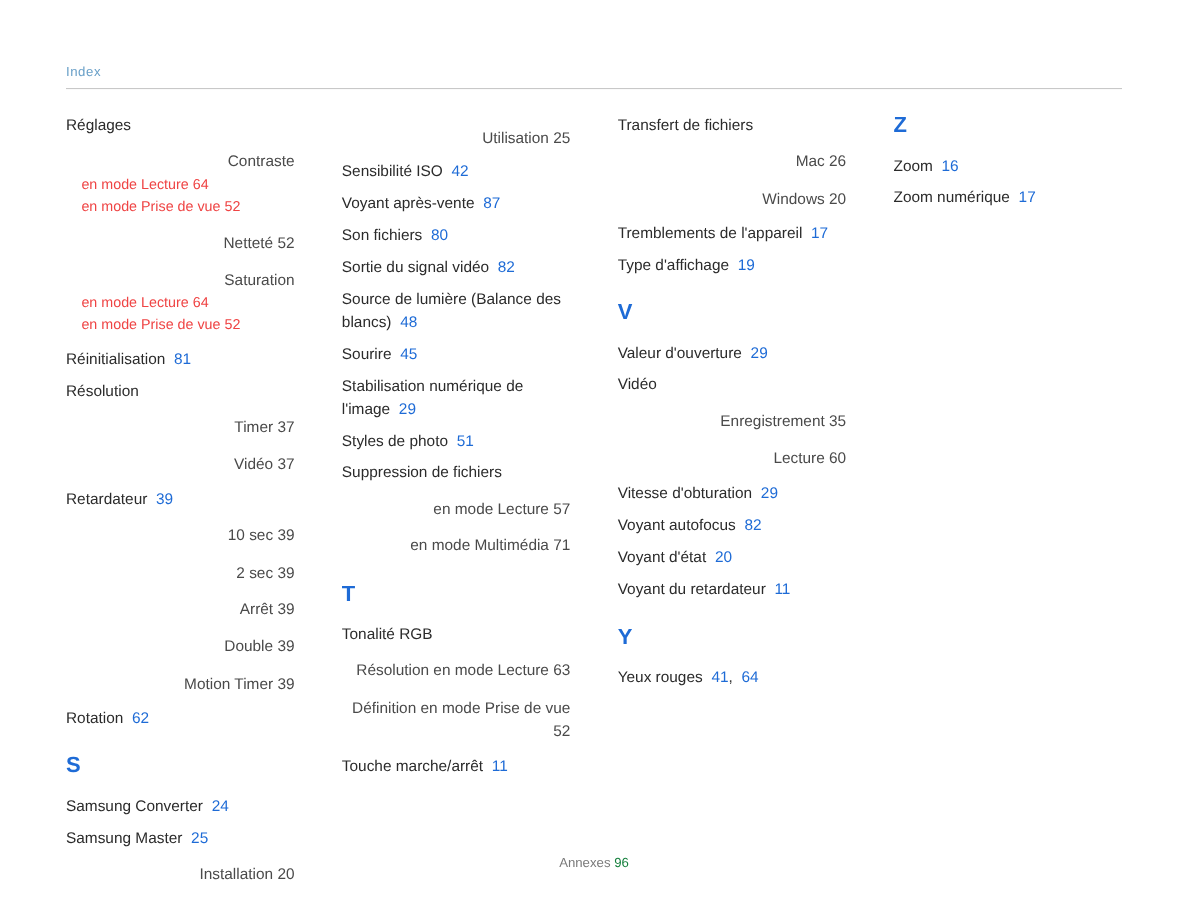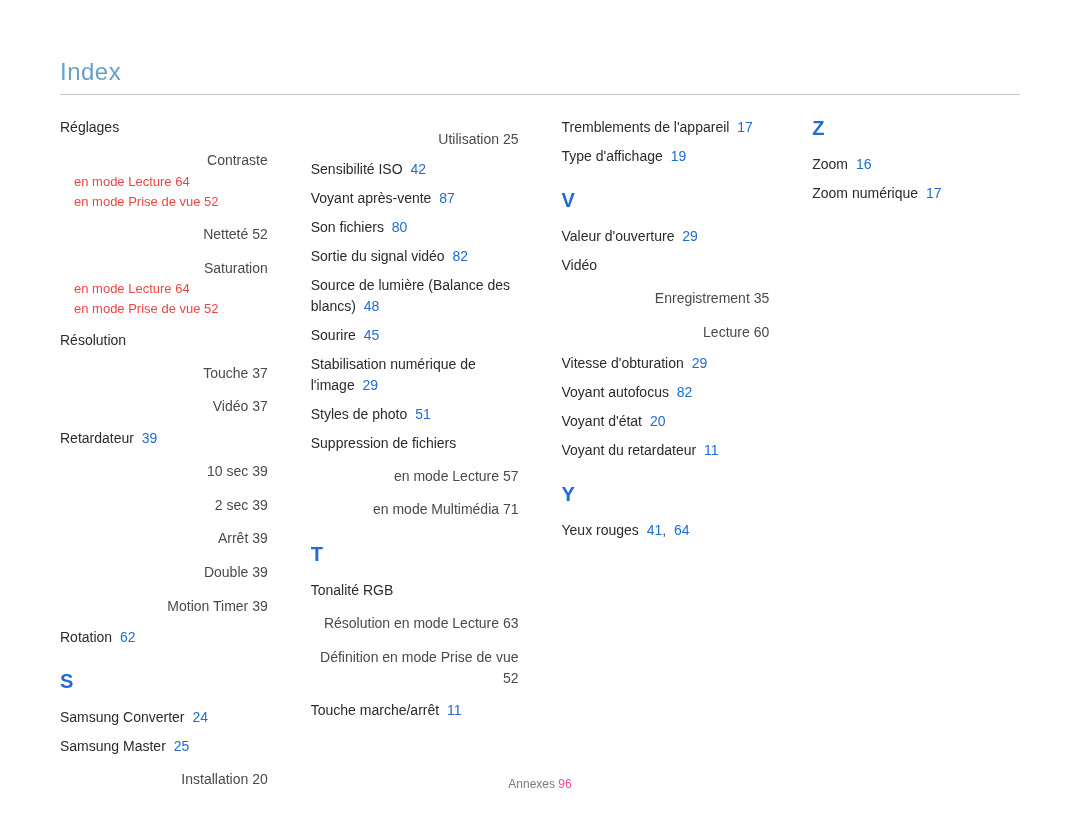--- a/index.html
+++ b/index.html
@@ -7,21 +7,21 @@
       font-family: Arial, Helvetica, sans-serif;
       background: #fff;
       width: 1080px;
       height: 815px;
       padding: 58px 60px 30px 60px;
       color: #3a3a3a;
       position: relative;
     }
     .header {
       color: #6aa0c8;
-      font-size: 24px;
+      font-size: 12px;
       font-weight: 300;
       letter-spacing: 0.5px;
       border-bottom: 1px solid #c8c8c8;
       padding-bottom: 8px;
       margin-bottom: 22px;
     }
     .columns {
       display: flex;
       gap: 43px;
     }
@@ -63,21 +63,21 @@
     .footer {
       position: absolute;
       bottom: 24px;
       left: 0;
       right: 0;
       text-align: center;
       font-size: 12px;
       color: #7a7a7a;
     }
     .footer .pgnum {
-      color: #ec4899;
+      color: #15803d;
     }
     .group {
       margin-bottom: 10px;
     }
     .tight .sub, .tight .subsub {
       line-height: 1.55;
     }
   </style>
 </head>
 <body>
@@ -90,23 +90,24 @@
     <div class="group">
       <div class="entry"><span class="title">Réglages</span></div>
       <div class="sub">Contraste</div>
       <div class="subsub"><span>en mode Lecture</span> <span class="page">64</span></div>
       <div class="subsub"><span>en mode Prise de vue</span> <span class="page">52</span></div>
       <div class="sub"><span>Netteté</span> <span class="page">52</span></div>
       <div class="sub">Saturation</div>
       <div class="subsub"><span>en mode Lecture</span> <span class="page">64</span></div>
       <div class="subsub"><span>en mode Prise de vue</span> <span class="page">52</span></div>
     </div>
+    <div class="entry"><span class="title">Réinitialisation</span> <span class="page">81</span></div>
     <div class="group">
       <div class="entry"><span class="title">Résolution</span></div>
-      <div class="sub"><span>Touche</span> <span class="page">37</span></div>
+      <div class="sub"><span>Timer</span> <span class="page">37</span></div>
       <div class="sub"><span>Vidéo</span> <span class="page">37</span></div>
     </div>
     <div class="group">
       <div class="entry"><span class="title">Retardateur</span> <span class="page">39</span></div>
       <div class="sub"><span>10 sec</span> <span class="page">39</span></div>
       <div class="sub"><span>2 sec</span> <span class="page">39</span></div>
       <div class="sub"><span>Arrêt</span> <span class="page">39</span></div>
       <div class="sub"><span>Double</span> <span class="page">39</span></div>
       <div class="sub"><span>Motion Timer</span> <span class="page">39</span></div>
     </div>
@@ -137,20 +138,25 @@
     <div class="section-letter">T</div>
     <div class="group">
       <div class="entry"><span class="title">Tonalité RGB</span></div>
       <div class="sub"><span>Résolution en mode Lecture</span> <span class="page">63</span></div>
       <div class="sub"><span>Définition en mode Prise de vue</span> <span class="page">52</span></div>
     </div>
     <div class="entry"><span class="title">Touche marche/arrêt</span> <span class="page">11</span></div>
   </div>
 
   <div class="col tight">
+    <div class="group">
+      <div class="entry"><span class="title">Transfert de fichiers</span></div>
+      <div class="sub"><span>Mac</span> <span class="page">26</span></div>
+      <div class="sub"><span>Windows</span> <span class="page">20</span></div>
+    </div>
     <div class="entry"><span class="title">Tremblements de l'appareil</span> <span class="page">17</span></div>
     <div class="entry"><span class="title">Type d'affichage</span> <span class="page">19</span></div>
 
     <div class="section-letter">V</div>
     <div class="entry"><span class="title">Valeur d'ouverture</span> <span class="page">29</span></div>
     <div class="group">
       <div class="entry"><span class="title">Vidéo</span></div>
       <div class="sub"><span>Enregistrement</span> <span class="page">35</span></div>
       <div class="sub"><span>Lecture</span> <span class="page">60</span></div>
     </div>

